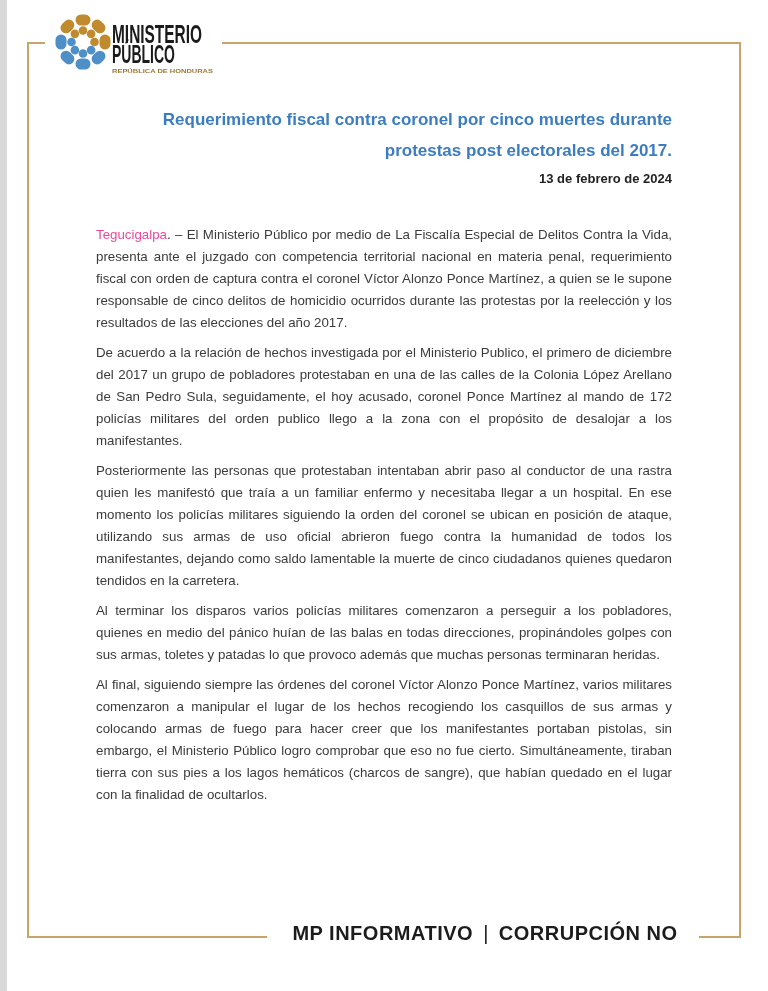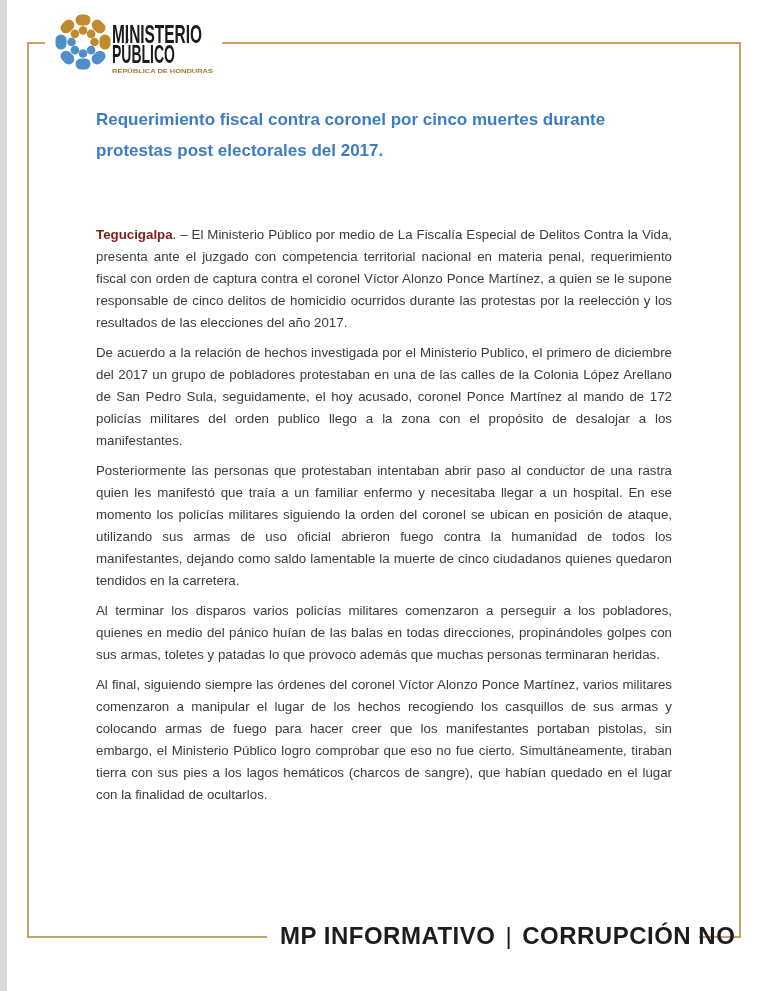--- a/index.html
+++ b/index.html
@@ -22,38 +22,38 @@
   .gl-bottom-right{left:699px;top:936px;width:42px;height:2px;}
 
   .logo{position:absolute;left:55px;top:14px;width:170px;height:64px;}
   .fig-gold{fill:var(--logo-gold,#C08A2E);}
   .fig-blue{fill:var(--logo-blue,#4E8FC7);}
   .logo-word{font-family:"Liberation Sans",sans-serif;font-weight:bold;fill:#1b1b1b;font-size:25px;}
   .logo-sub{font-family:"Liberation Sans",sans-serif;font-weight:bold;fill:var(--logo-sub-gold,#9C7A35);font-size:6.2px;}
 
   .title{
     position:absolute;left:96px;top:104px;width:576px;margin:0;
-    text-align:left;color:var(--title-blue,#3C7CC2);
+    text-align:right;color:var(--title-blue,#3C7CC2);
     font-size:17px;font-weight:bold;line-height:31px;
   }
   .date{
     position:absolute;left:96px;top:171px;width:576px;
     text-align:right;font-size:13px;font-weight:bold;color:#222222;
   }
   .body-text{position:absolute;left:96px;top:224px;width:576px;}
   .body-text p{
     margin:0 0 8px 0;
     font-size:13.3px;line-height:22px;
     text-align:justify;color:#3b3b3b;
   }
-  .lead{font-weight:bold;color:#7f1d1d;}
+  .lead{font-weight:normal;color:#ec4899;}
 
   .footer-text{
     position:absolute;left:280px;top:922px;width:410px;
-    text-align:center;font-size:24px;font-weight:bold;
+    text-align:center;font-size:20px;font-weight:bold;
     color:#1c1c1c;letter-spacing:0.5px;white-space:nowrap;
   }
   .footer-sep{padding:0 10px;font-weight:normal;}
 </style>
 </head>
 <body>
 
 <div class="page">
 
   <div class="edge-strip"></div>
@@ -102,20 +102,21 @@
           </g>
       </g>
       <text class="logo-word" x="57" y="29" textLength="90" lengthAdjust="spacingAndGlyphs">MINISTERIO</text>
       <text class="logo-word" x="57" y="49" textLength="63" lengthAdjust="spacingAndGlyphs">PÚBLICO</text>
       <text class="logo-sub" x="57" y="58.5" textLength="101" lengthAdjust="spacingAndGlyphs">REPÚBLICA DE HONDURAS</text>
     </svg>
   </div>
 
   <h1 class="title">Requerimiento fiscal contra coronel por cinco muertes durante protestas post electorales del 2017.</h1>
 
+  <div class="date">13 de febrero de 2024</div>
 
   <main class="body-text">
     <p><span class="lead">Tegucigalpa</span><span>. – El Ministerio Público por medio de La Fiscalía Especial de Delitos Contra la Vida, presenta ante el juzgado con competencia territorial nacional en materia penal, requerimiento fiscal con orden de captura contra el coronel Víctor Alonzo Ponce Martínez, a quien se le supone responsable de cinco delitos de homicidio ocurridos durante las protestas por la reelección y los resultados de las elecciones del año 2017.</span></p>
     <p><span class="lead"></span><span>De acuerdo a la relación de hechos investigada por el Ministerio Publico, el primero de diciembre del 2017 un grupo de pobladores protestaban en una de las calles de la Colonia López Arellano de San Pedro Sula, seguidamente, el hoy acusado, coronel Ponce Martínez al mando de 172 policías militares del orden publico llego a la zona con el propósito de desalojar a los manifestantes.</span></p>
     <p><span class="lead"></span><span>Posteriormente las personas que protestaban intentaban abrir paso al conductor de una rastra quien les manifestó que traía a un familiar enfermo y necesitaba llegar a un hospital. En ese momento los policías militares siguiendo la orden del coronel se ubican en posición de ataque, utilizando sus armas de uso oficial abrieron fuego contra la humanidad de todos los manifestantes, dejando como saldo lamentable la muerte de cinco ciudadanos quienes quedaron tendidos en la carretera.</span></p>
     <p><span class="lead"></span><span>Al terminar los disparos varios policías militares comenzaron a perseguir a los pobladores, quienes en medio del pánico huían de las balas en todas direcciones, propinándoles golpes con sus armas, toletes y patadas lo que provoco además que muchas personas terminaran heridas.</span></p>
     <p><span class="lead"></span><span>Al final, siguiendo siempre las órdenes del coronel Víctor Alonzo Ponce Martínez, varios militares comenzaron a manipular el lugar de los hechos recogiendo los casquillos de sus armas y colocando armas de fuego para hacer creer que los manifestantes portaban pistolas, sin embargo, el Ministerio Público logro comprobar que eso no fue cierto. Simultáneamente, tiraban tierra con sus pies a los lagos hemáticos (charcos de sangre), que habían quedado en el lugar con la finalidad de ocultarlos.</span></p>
   </main>
 
   <div class="footer-text">

